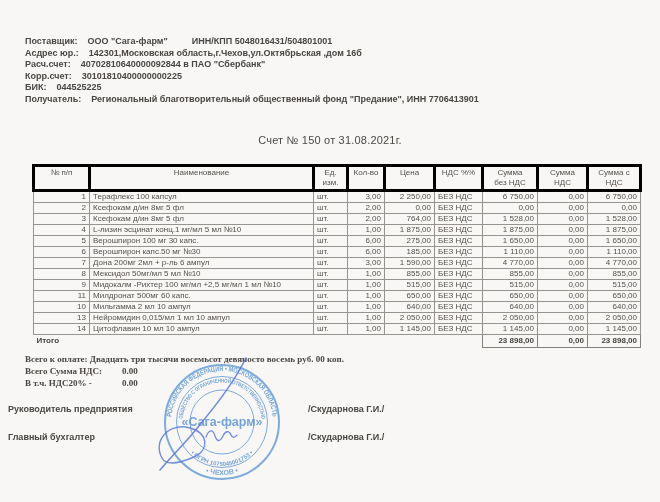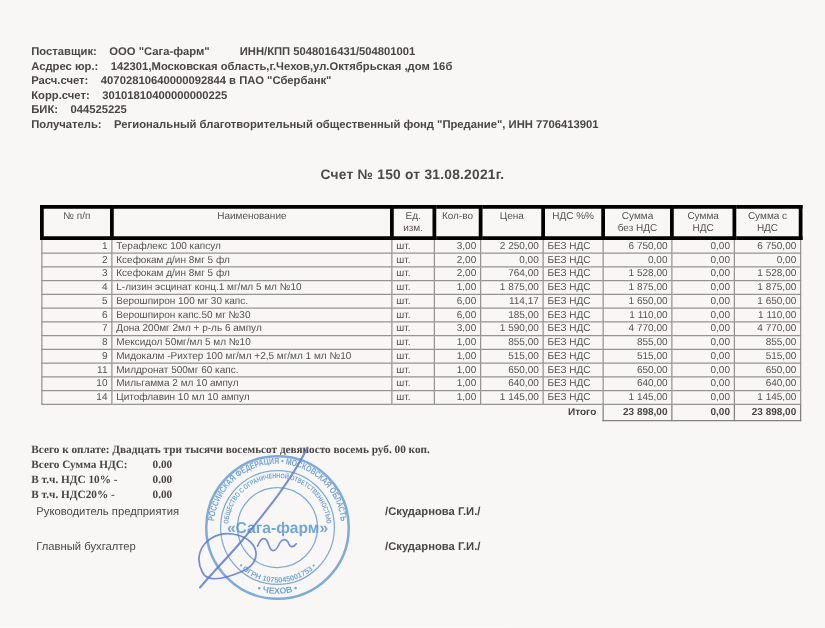--- a/index.html
+++ b/index.html
@@ -13,43 +13,43 @@
     position:absolute; left:44px; top:10px;
     font-size:11.5px; font-weight:bold; color:#8b8179; letter-spacing:.3px;
     white-space:nowrap;
   }
   .requisites { position:absolute; left:25px; top:36px; font-size:9px; font-weight:bold; color:#494643; }
   .req-line { height:11.6px; line-height:11.6px; white-space:nowrap; }
   .req-value { margin-left:10px; }
   .req-value2 { margin-left:24px; }
   .doc-title {
     position:absolute; top:134px; left:0; width:660px; text-align:center;
-    font-size:11px; font-weight:bold; color:#4c4946; letter-spacing:.2px;
+    font-size:11px; font-weight:normal; color:#4c4946; letter-spacing:.2px;
   }
   table.items {
     position:absolute; left:32px; top:164px; width:607px;
     border-collapse:collapse; table-layout:fixed;
     font-size:8px; color:#55524e;
   }
   table.items th {
     border:3px solid #000000; font-weight:normal; text-align:center;
     white-space:pre-line; padding:1px 2px; font-size:8px; line-height:10px; vertical-align:top;
   }
   table.items tbody td {
     border:1px solid #97938f; padding:0 3px; height:10px; line-height:10px;
     white-space:nowrap; overflow:hidden;
   }
   .a-l{text-align:left} .a-c{} .a-r{text-align:right}
   table.items tfoot td { font-weight:bold; height:12px; line-height:12px; padding:0 3px; color:#46433f; }
-  table.items tfoot .tl { text-align:right; border:none; padding-right:5px;margin-top:32px; }
+  table.items tfoot .tl { border:none; padding-right:5px;margin-top:32px; }
   table.items tfoot .tv { border:1px solid #84817d; text-align:right; }
   .totals { position:absolute; left:25px; top:353px; font-size:9px; font-weight:bold; color:#494643;font-family:Liberation Serif, serif; }
   .t-line { height:12px; line-height:12px; white-space:nowrap; }
   .t-label { display:inline-block; min-width:97px; }
-  .sig-role { position:absolute; left:29px; font-size:9px; font-weight:normal; color:#494643; white-space:nowrap;text-align:right; }
+  .sig-role { position:absolute; left:8px; font-size:9px; font-weight:bold; color:#494643; white-space:nowrap;text-align:right; }
   .sig-name { position:absolute; left:308px; font-size:9px; font-weight:bold; color:#494643; white-space:nowrap; }
   .r1,.n1 { top:404px; } .r2,.n2 { top:432px; }
   .stamp { position:absolute; left:160px; top:360px; width:124px; height:124px; }
   .stamp svg { overflow:visible; }
   .stamp-ring { fill:none; opacity:.8; }
   .stamp-txt { font-family:"Liberation Sans", sans-serif; font-weight:bold; opacity:.85; }
   .sig-path { fill:none; stroke-linecap:round; opacity:.85; }
 </style>
 </head>
 <body>
@@ -150,21 +150,21 @@
           <td class="a-c">БЕЗ НДС</td>
           <td class="a-r">1 875,00</td>
           <td class="a-r">0,00</td>
           <td class="a-r">1 875,00</td>
         </tr>
         <tr>
           <td class="a-r">5</td>
           <td class="a-l">Верошпирон 100 мг 30 капс.</td>
           <td class="a-c">шт.</td>
           <td class="a-r">6,00</td>
-          <td class="a-r">114,17</td>
+          <td class="a-r">275,00</td>
           <td class="a-c">БЕЗ НДС</td>
           <td class="a-r">1 650,00</td>
           <td class="a-r">0,00</td>
           <td class="a-r">1 650,00</td>
         </tr>
         <tr>
           <td class="a-r">6</td>
           <td class="a-l">Верошпирон капс.50 мг №30</td>
           <td class="a-c">шт.</td>
           <td class="a-r">6,00</td>
@@ -221,20 +221,31 @@
         <tr>
           <td class="a-r">10</td>
           <td class="a-l">Мильгамма 2 мл 10 ампул</td>
           <td class="a-c">шт.</td>
           <td class="a-r">1,00</td>
           <td class="a-r">640,00</td>
           <td class="a-c">БЕЗ НДС</td>
           <td class="a-r">640,00</td>
           <td class="a-r">0,00</td>
           <td class="a-r">640,00</td>
+        </tr>
+        <tr>
+          <td class="a-r">13</td>
+          <td class="a-l">Нейромидин 0,015/мл 1 мл 10 ампул</td>
+          <td class="a-c">шт.</td>
+          <td class="a-r">1,00</td>
+          <td class="a-r">2 050,00</td>
+          <td class="a-c">БЕЗ НДС</td>
+          <td class="a-r">2 050,00</td>
+          <td class="a-r">0,00</td>
+          <td class="a-r">2 050,00</td>
         </tr>
         <tr>
           <td class="a-r">14</td>
           <td class="a-l">Цитофлавин 10 мл 10 ампул</td>
           <td class="a-c">шт.</td>
           <td class="a-r">1,00</td>
           <td class="a-r">1 145,00</td>
           <td class="a-c">БЕЗ НДС</td>
           <td class="a-r">1 145,00</td>
           <td class="a-r">0,00</td>
@@ -248,23 +259,20 @@
         <td class="tv">0,00</td>
         <td class="tv">23 898,00</td>
       </tr>
     </tfoot>
   </table>
 
   <div class="totals">
     <div class="t-line">Всего к оплате: Двадцать три тысячи восемьсот девяносто восемь руб. 00 коп.</div>
     <div class="t-line">
       <span class="t-label">Всего Сумма НДС:</span><span>0.00</span>
-    </div>
-    <div class="t-line">
-      <span class="t-label">В т.ч. НДС 10% -</span><span>0.00</span>
     </div>
     <div class="t-line">
       <span class="t-label">В т.ч. НДС20% -</span><span>0.00</span>
     </div>
   </div>
 
   <div class="sig-role r1">Руководитель предприятия</div>
   <div class="sig-name n1">/Скударнова Г.И./</div>
   <div class="sig-role r2">Главный бухгалтер</div>
   <div class="sig-name n2">/Скударнова Г.И./</div>

